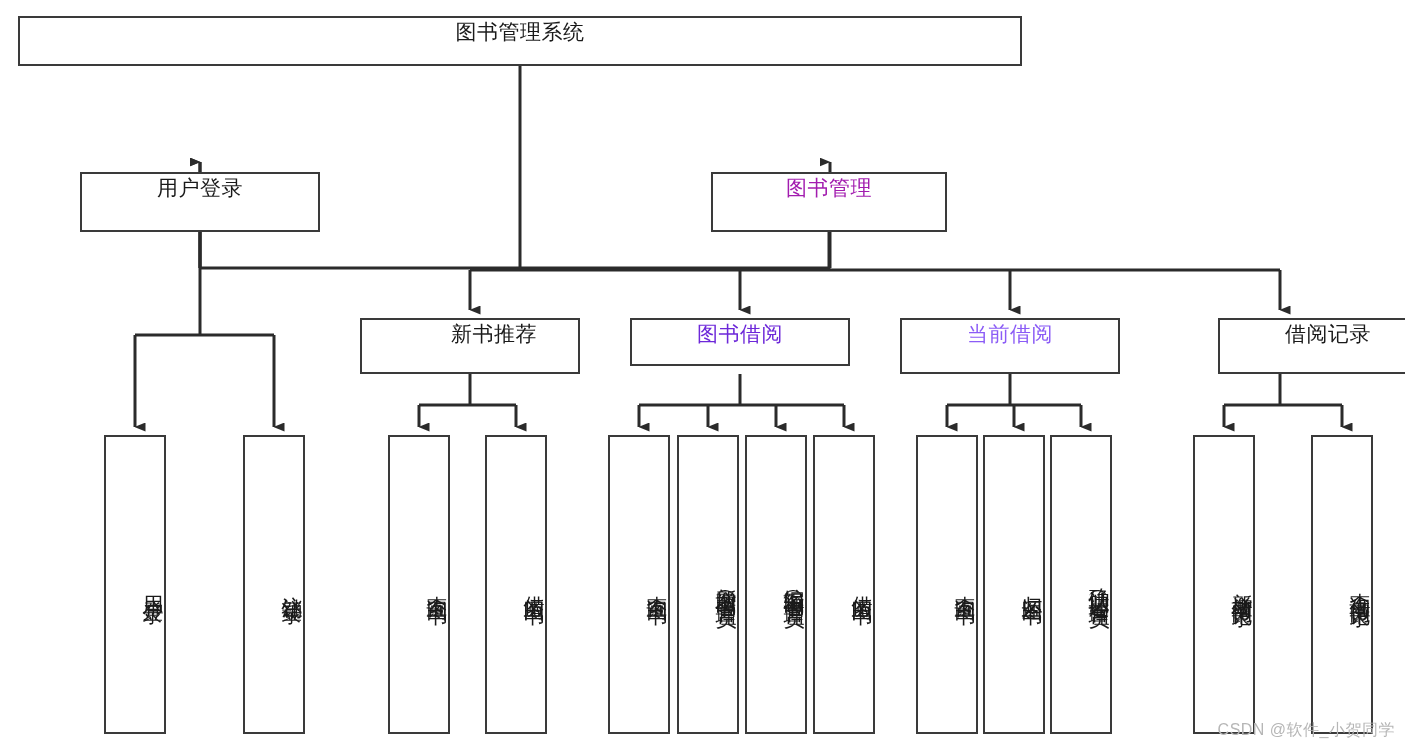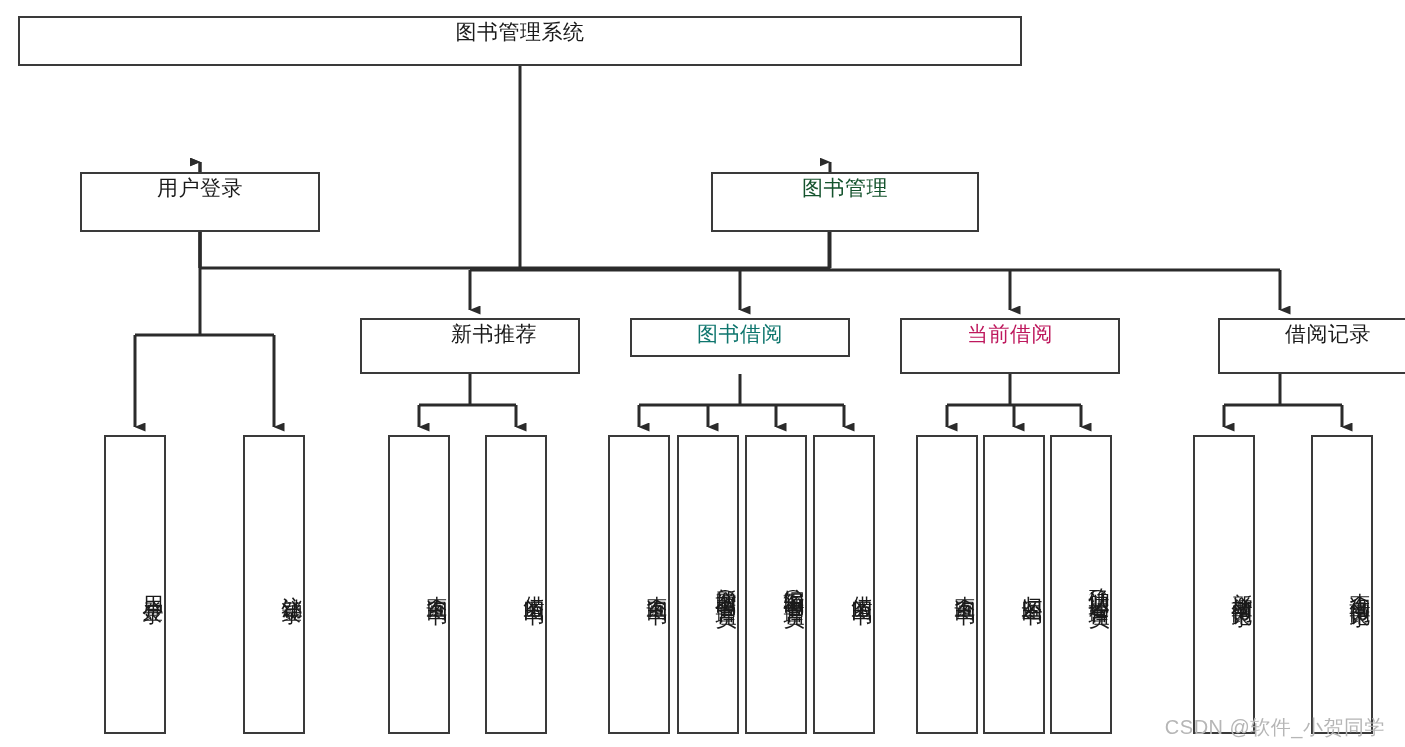--- a/index.html
+++ b/index.html
@@ -49,23 +49,23 @@
     line-height: 1;
     white-space: nowrap;
     padding: 4px 0;
   }
   .node-v > span {
     writing-mode: vertical-rl;
     text-orientation: upright;
   }
   #watermark {
     position: absolute;
-    right: 20px;
+    right: 10px;
     bottom: 6px;
-    font-size: 20px;
+    font-size: 16px;
     color: #b6b6b6;
     white-space: nowrap;
     letter-spacing: 0.5px;
   }
 </style>
 </head>
 <body>
 
 <div id="diagram-root" style="background: rgb(255, 255, 255);">
 
@@ -152,31 +152,31 @@
     </g>
   </svg>
 
   <div class="node node-h" id="node-root" style="left: 18px; top: 16px; width: 1004px; height: 50px; border-color: rgb(58, 58, 58); background: rgb(255, 255, 255); color: rgb(26, 26, 26);">
     <span>图书管理系统</span>
   </div>
 
   <div class="node node-h" id="node-l2-0" style="left: 80px; top: 172px; width: 240px; height: 60px; border-color: rgb(58, 58, 58); background: rgb(255, 255, 255); color: rgb(26, 26, 26);">
     <span>用户登录</span>
   </div>
-  <div class="node node-h" id="node-l2-1" style="left: 711px; top: 172px; width: 268px; height: 60px; border-color: rgb(58, 58, 58); background: rgb(255, 255, 255); color: #14532d;">
+  <div class="node node-h" id="node-l2-1" style="left: 711px; top: 172px; width: 236px; height: 60px; border-color: rgb(58, 58, 58); background: rgb(255, 255, 255); color: #a21caf;">
     <span>图书管理</span>
   </div>
 
   <div class="node node-h" id="node-l3-0" style="left: 360px; top: 318px; width: 220px; height: 56px; border-color: rgb(58, 58, 58); background: rgb(255, 255, 255); color: rgb(26, 26, 26); padding-left: 48px;">
     <span>新书推荐</span>
   </div>
-  <div class="node node-h" id="node-l3-1" style="left: 630px; top: 318px; width: 220px; height: 39px; border-color: rgb(58, 58, 58); background: rgb(255, 255, 255); color: #0f766e;">
+  <div class="node node-h" id="node-l3-1" style="left: 630px; top: 318px; width: 220px; height: 48px; border-color: rgb(58, 58, 58); background: rgb(255, 255, 255); color: #6d28d9;">
     <span>图书借阅</span>
   </div>
-  <div class="node node-h" id="node-l3-2" style="left: 900px; top: 318px; width: 220px; height: 56px; border-color: rgb(58, 58, 58); background: rgb(255, 255, 255); color: #be185d;">
+  <div class="node node-h" id="node-l3-2" style="left: 900px; top: 318px; width: 220px; height: 56px; border-color: rgb(58, 58, 58); background: rgb(255, 255, 255); color: #8b5cf6;">
     <span>当前借阅</span>
   </div>
   <div class="node node-h" id="node-l3-3" style="left: 1170px; top: 318px; width: 220px; height: 56px; border-color: rgb(58, 58, 58); background: rgb(255, 255, 255); color: rgb(26, 26, 26); margin-left: 48px;">
     <span>借阅记录</span>
   </div>
 
   <div class="node node-v" id="node-leaf-0" style="left: 104px; top: 435px; width: 62px; height: 299px; border-color: rgb(58, 58, 58); background: rgb(255, 255, 255); color: rgb(26, 26, 26);">
     <span>用户登录</span>
   </div>
   <div class="node node-v" id="node-leaf-1" style="left: 243px; top: 435px; width: 62px; height: 299px; border-color: rgb(58, 58, 58); background: rgb(255, 255, 255); color: rgb(26, 26, 26);">

